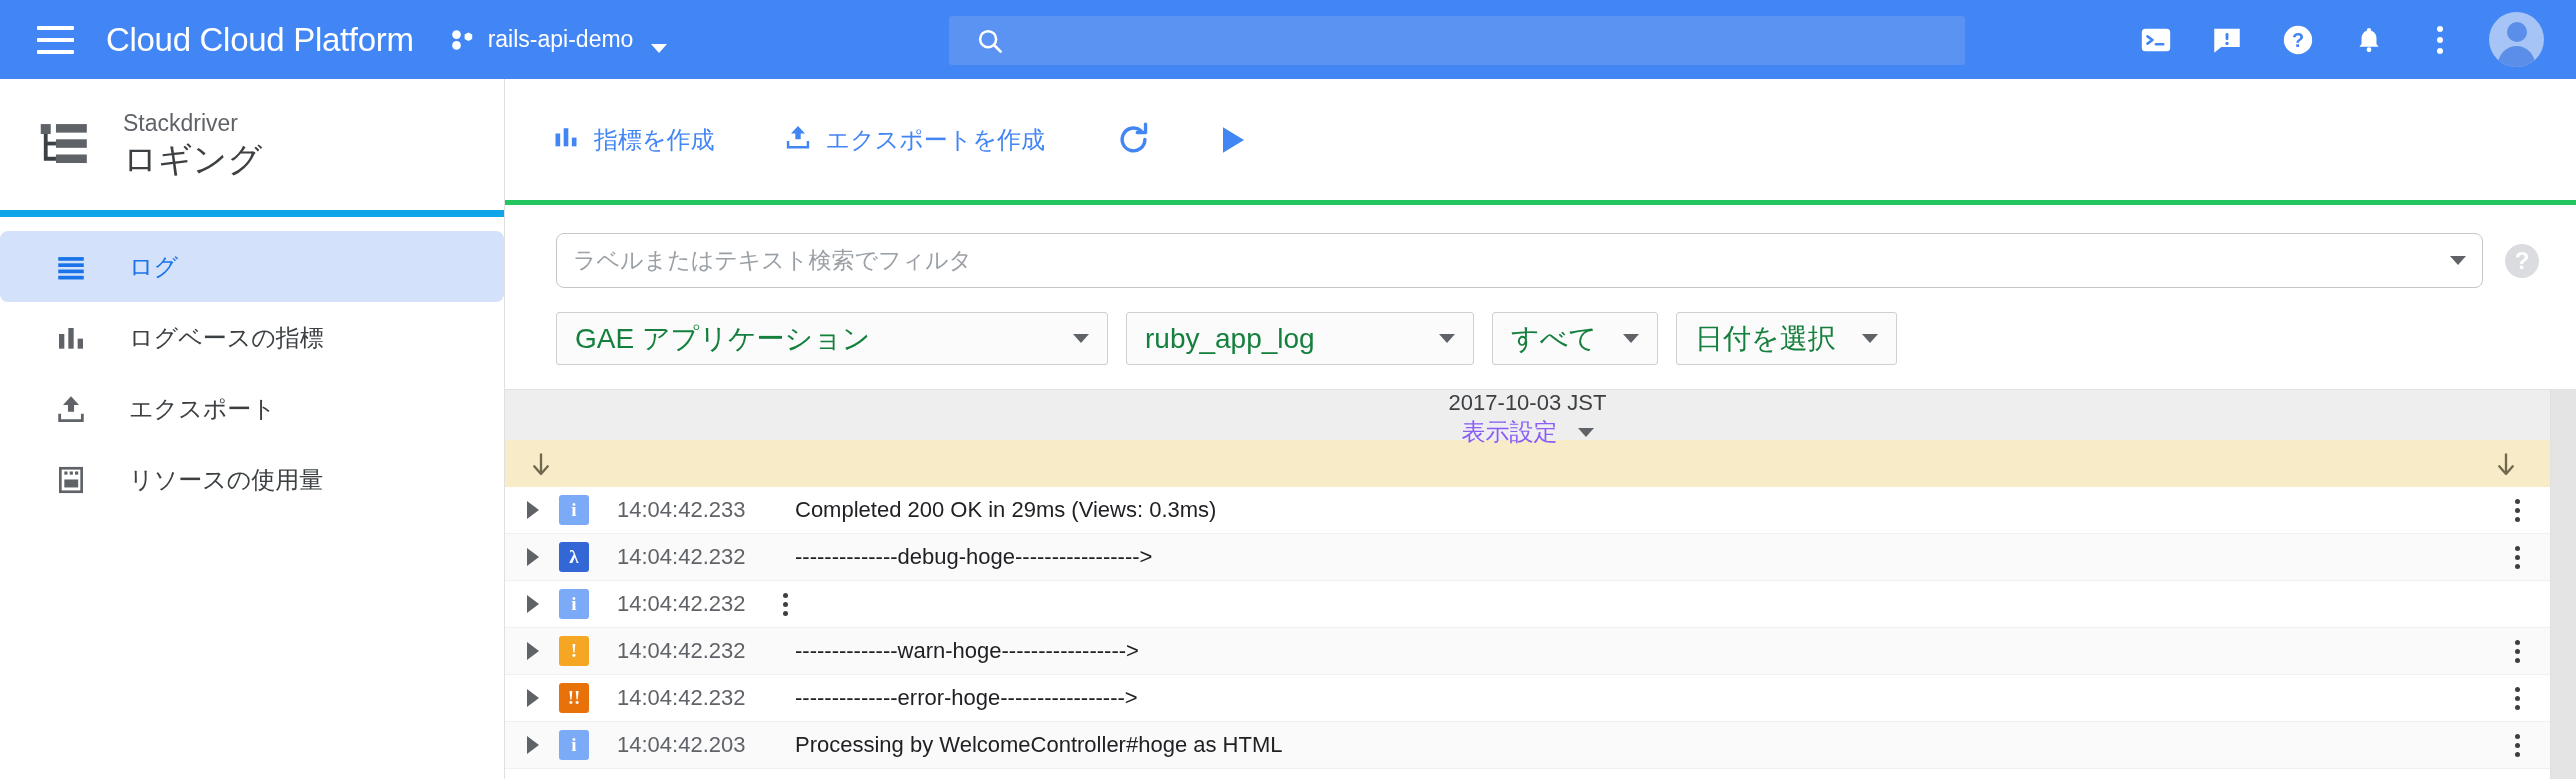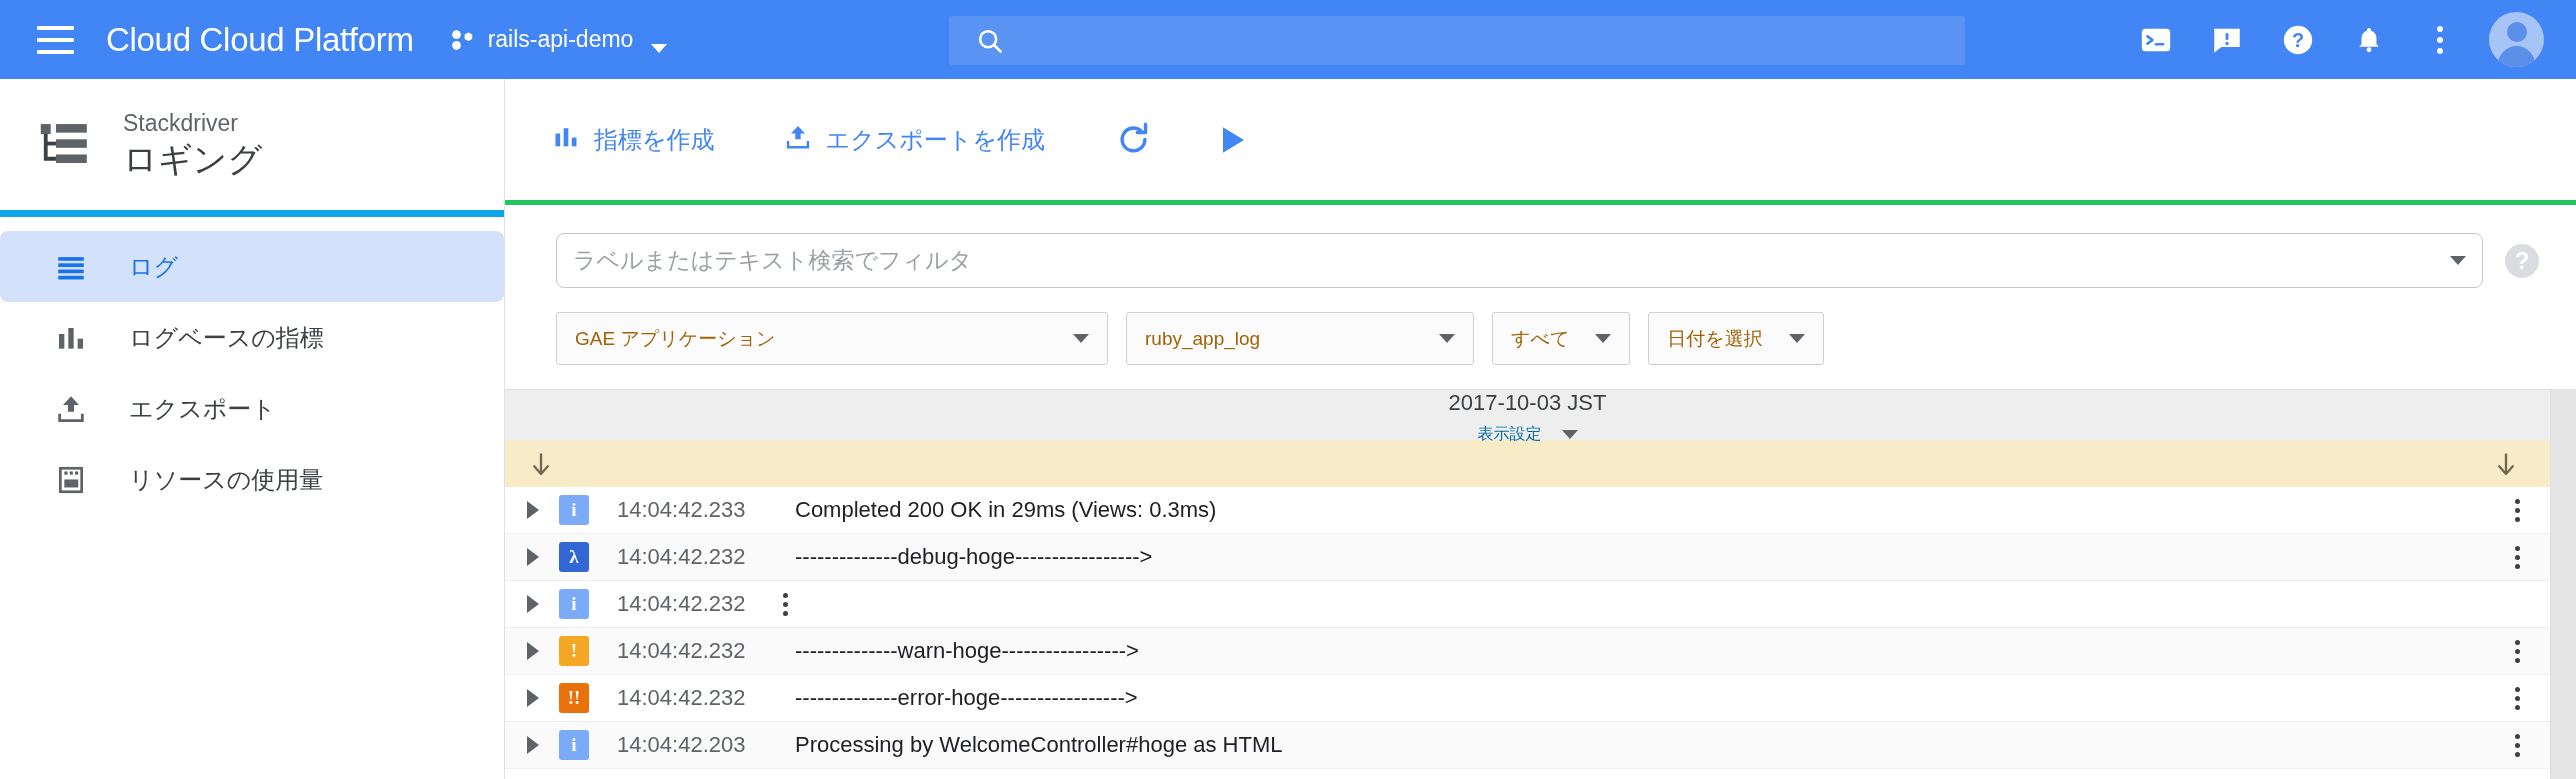--- a/index.html
+++ b/index.html
@@ -133,36 +133,36 @@
     color: #fff; font-size: 24px; display: flex; align-items: center;
     justify-content: center; cursor: pointer; flex-shrink: 0; font-weight: bold;
   }
 
   .selects-row { display: flex; align-items: center; gap: 18px; margin-top: 24px; }
   .sel {
     height: 53px; border: 1px solid #d0d0d0; border-radius: 3px;
     background: #fbfbfb; display: flex; align-items: center;
     padding: 0 18px; gap: 26px; cursor: pointer; white-space: nowrap;
   }
-  .sel-label { font-size: 19px; color: #a16207; }
+  .sel-label { font-size: 28px; color: #15803d; }
   .sel.wide { width: 552px; justify-content: space-between; }
   .sel.med { width: 348px; justify-content: space-between; }
 
   
   .log-table { margin-top: 24px; flex: 1; min-height: 0; display: flex; }
   .log-col { flex: 1; min-width: 0; }
   .log-date-hdr {
     height: 51px; background: #eeeeee; border-top: 1px solid #e0e0e0;
     display: flex; align-items: center; justify-content: space-between;
     padding: 0 24px 0 24px;
     flex-direction: column;
   }
   .log-date { font-size: 22px; color: #3c4043; }
   .disp-settings { display: flex; align-items: center; gap: 20px; cursor: pointer; }
-  .disp-settings span { font-size: 16px; color: #0369a1; margin-top: 8px; }
+  .disp-settings span { font-size: 24px; color: #8b5cf6; }
   .jump-bar {
     height: 47px; background: #f8ecc8;
     display: flex; align-items: center; justify-content: space-between;
     padding: 0 30px 0 22px;
   }
   .log-row {
     height: 47px; display: flex; align-items: center;
     border-bottom: 1px solid #f0f0f0; padding-left: 22px; padding-right: 30px;
   }
   .log-row.odd { background: #fafafa; }

